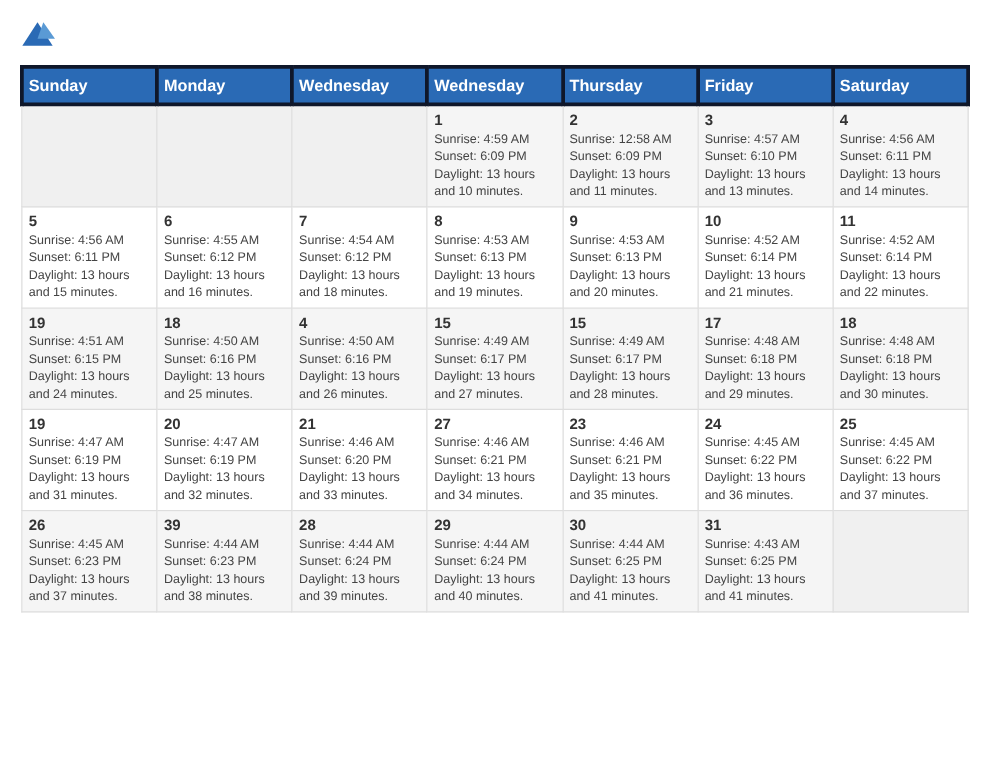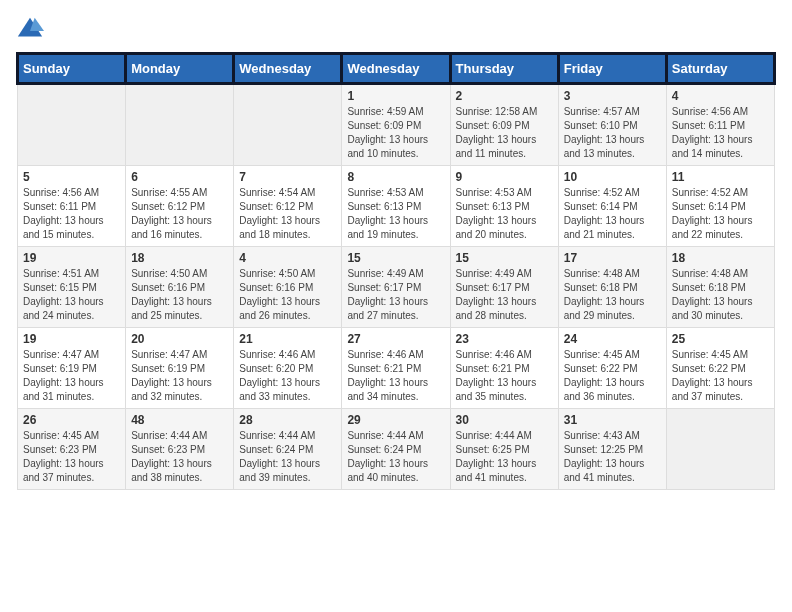--- a/index.html
+++ b/index.html
@@ -291,21 +291,21 @@
         </td>
       </tr>
       <tr>
         <td>
           <span class="day-num">26</span>
           <div class="day-info">Sunrise: 4:45 AM
 Sunset: 6:23 PM
 Daylight: 13 hours and 37 minutes.</div>
         </td>
         <td>
-          <span class="day-num">48</span>
+          <span class="day-num">39</span>
           <div class="day-info">Sunrise: 4:44 AM
 Sunset: 6:23 PM
 Daylight: 13 hours and 38 minutes.</div>
         </td>
         <td>
           <span class="day-num">28</span>
           <div class="day-info">Sunrise: 4:44 AM
 Sunset: 6:24 PM
 Daylight: 13 hours and 39 minutes.</div>
         </td>
@@ -317,19 +317,19 @@
         </td>
         <td>
           <span class="day-num">30</span>
           <div class="day-info">Sunrise: 4:44 AM
 Sunset: 6:25 PM
 Daylight: 13 hours and 41 minutes.</div>
         </td>
         <td>
           <span class="day-num">31</span>
           <div class="day-info">Sunrise: 4:43 AM
-Sunset: 12:25 PM
+Sunset: 6:25 PM
 Daylight: 13 hours and 41 minutes.</div>
         </td>
         <td class="empty-cell"></td>
       </tr>
     </tbody>
 </table>
 
 </body></html>

